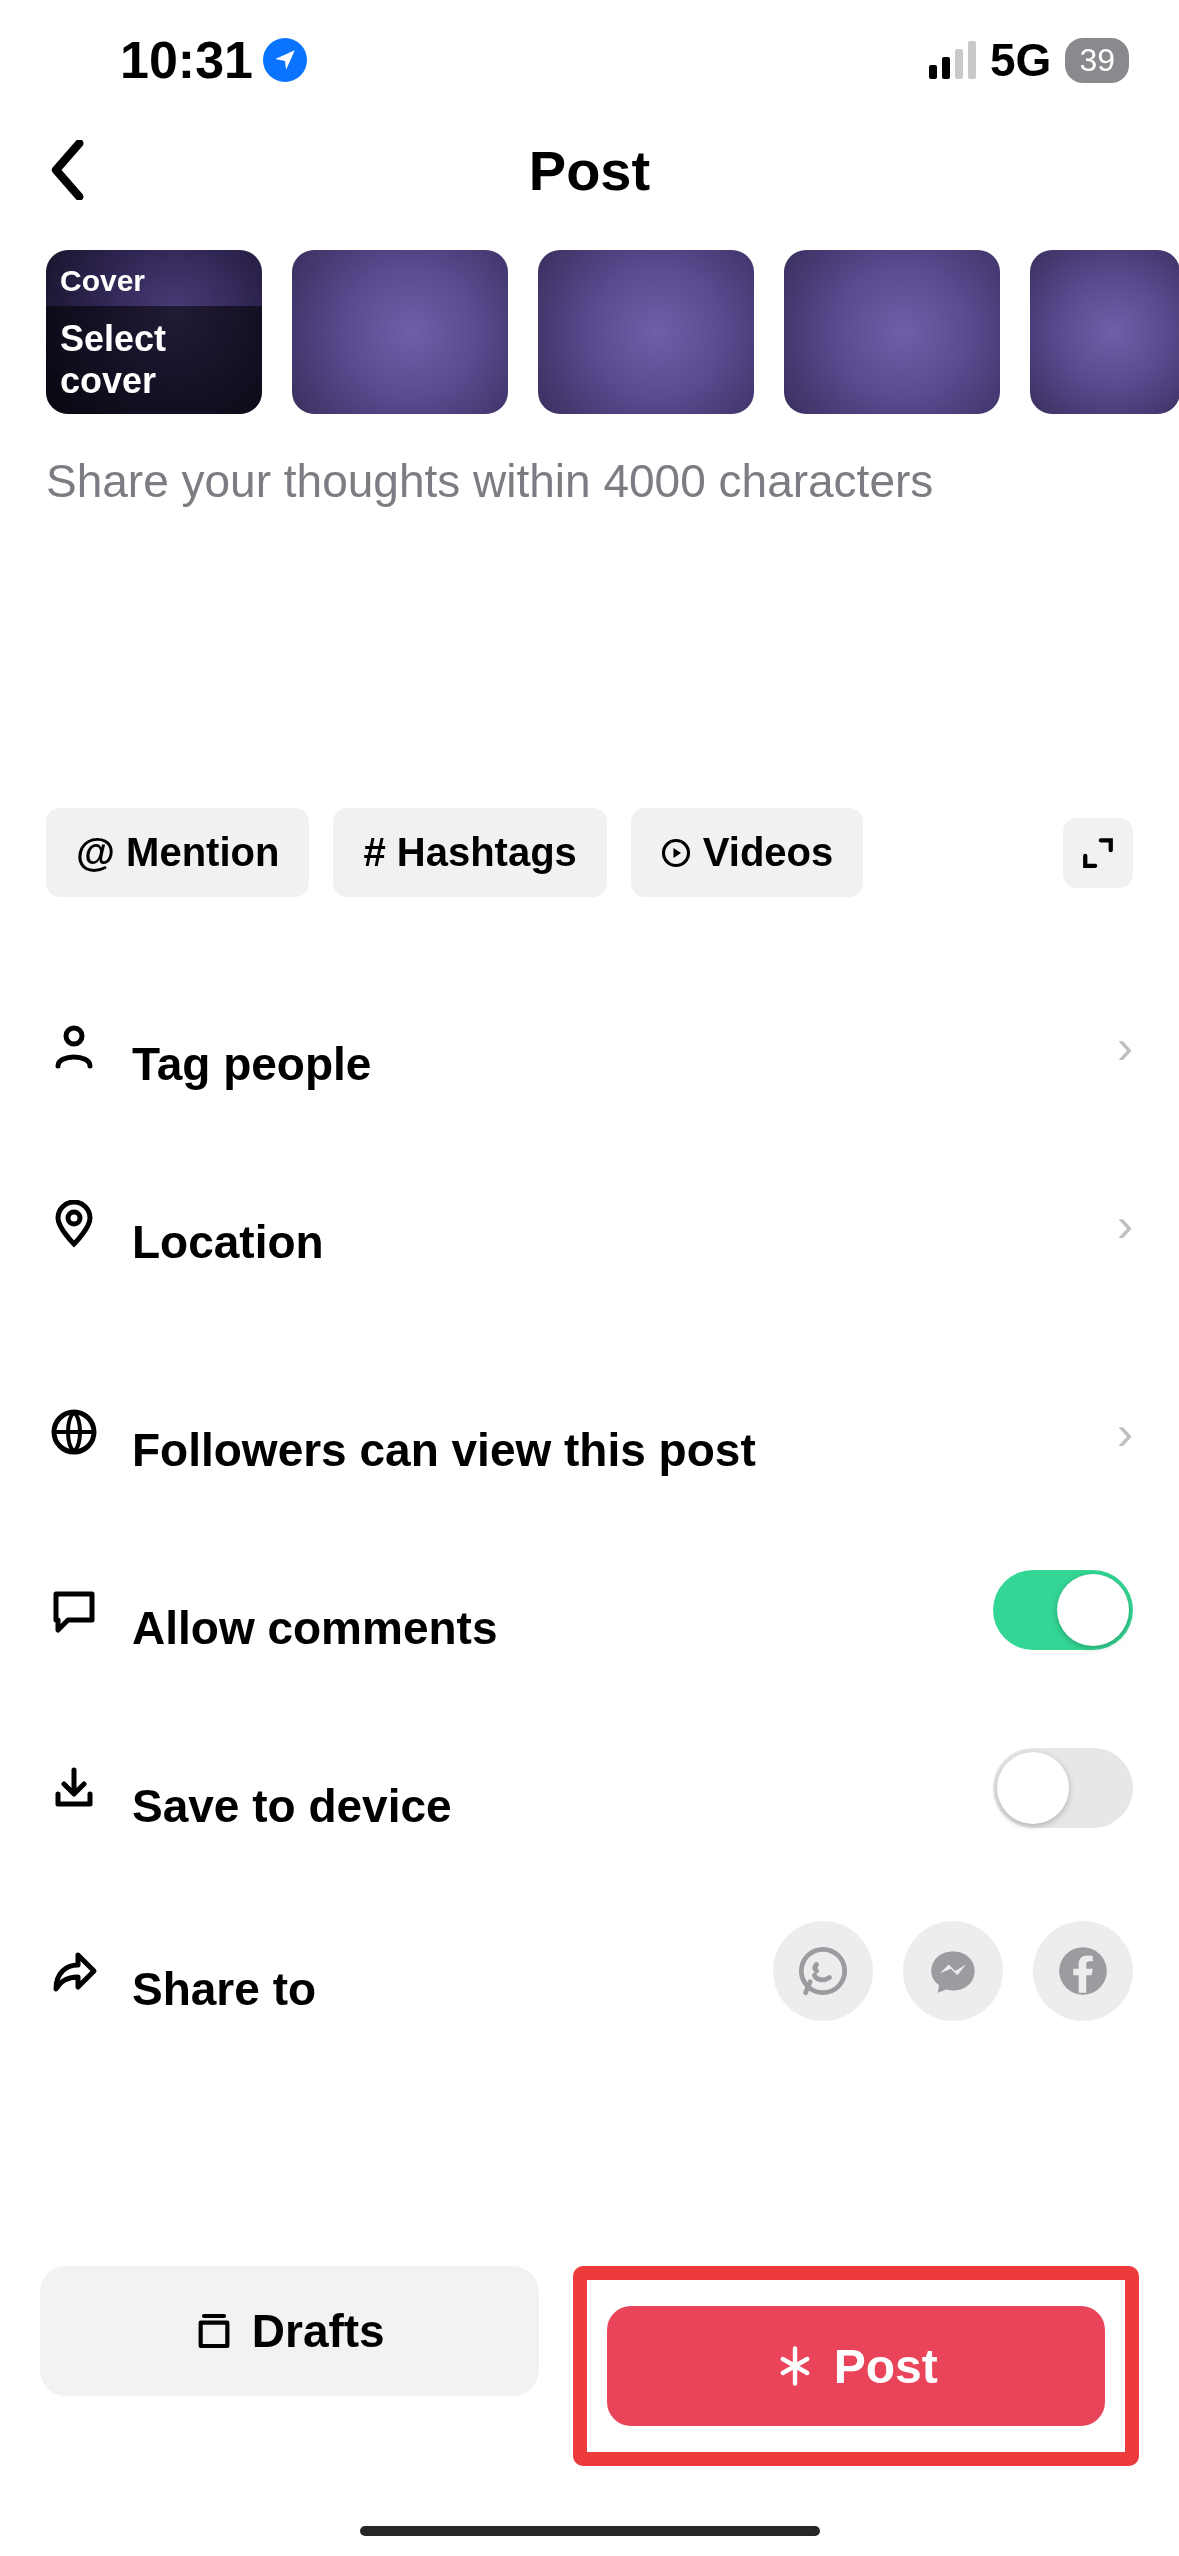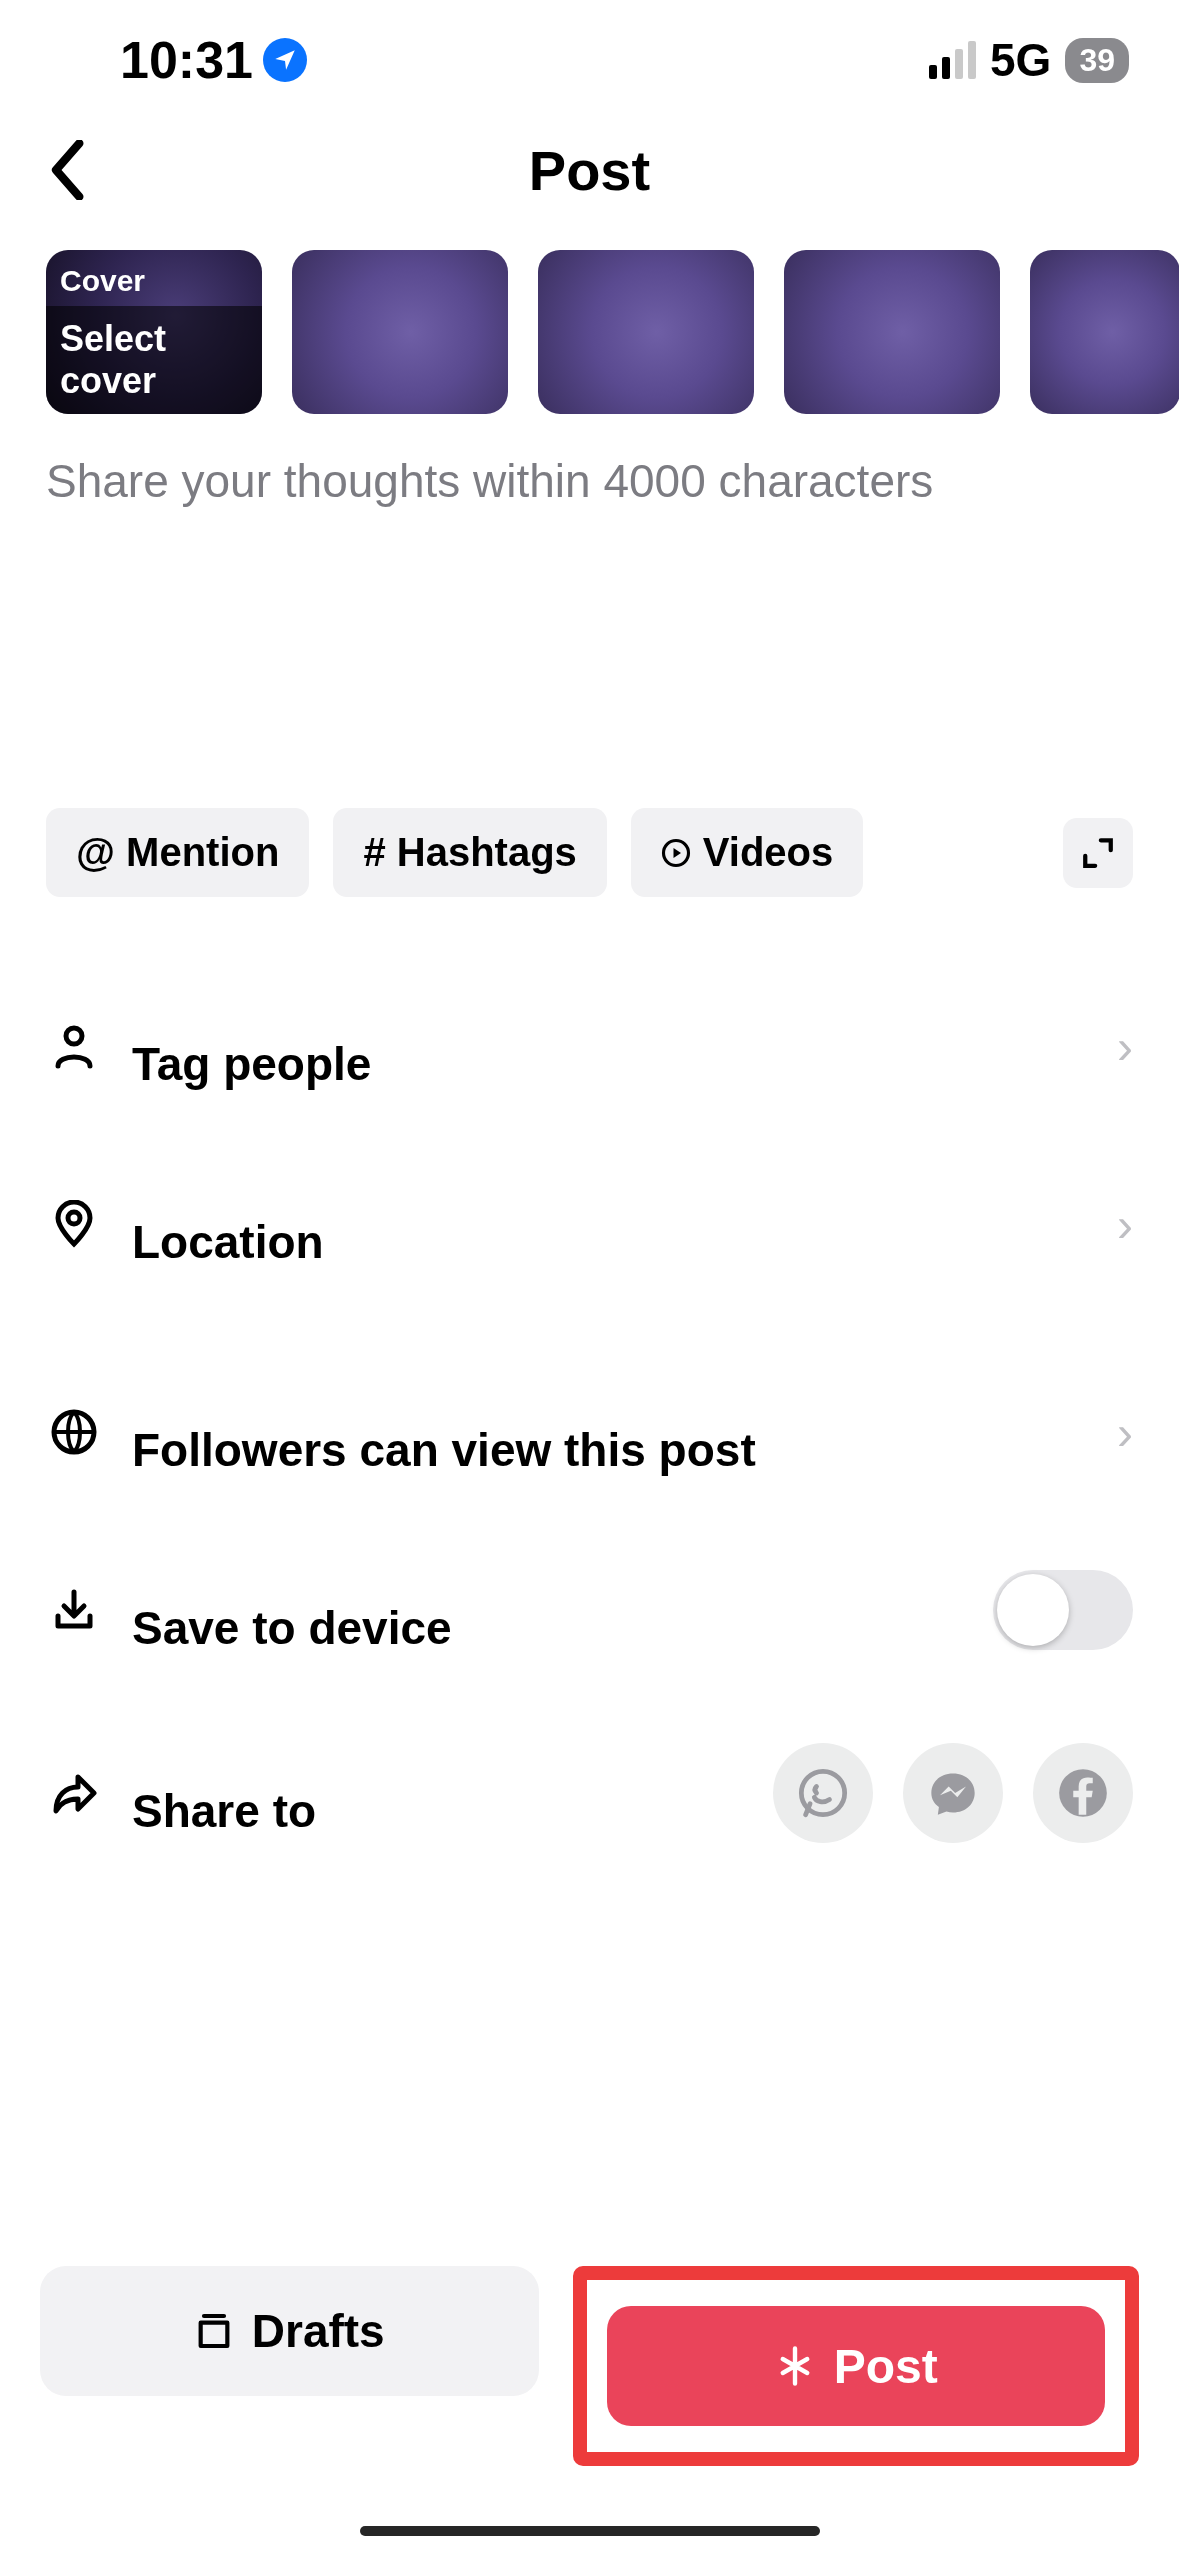--- a/index.html
+++ b/index.html
@@ -7,21 +7,21 @@
   body { position: relative; overflow: hidden; }
 
   
   .status-bar { display: flex; justify-content: space-between; align-items: center; padding: 30px 50px 20px 120px; font-size: 52px; font-weight: 700; }
   .status-left { display: flex; align-items: center; gap: 10px; }
   .loc-icon { width: 44px; height: 44px; background: #0a73ff; border-radius: 50%; display: inline-flex; align-items: center; justify-content: center; }
   .status-right { display: flex; align-items: center; gap: 14px; font-size: 46px; }
   .signal { display: inline-flex; align-items: flex-end; gap: 5px; }
   .signal span { width: 8px; background: #000; border-radius: 2px; }
   .signal .b1{height:14px;} .signal .b2{height:22px;} .signal .b3{height:30px;background:#c9c9c9;} .signal .b4{height:38px;background:#c9c9c9;}
-  .battery { background: #8a8a8e; color: #fff; font-size: 32px; font-weight: 700; padding: 4px 14px; border-radius: 18px; }
+  .battery { background: #8a8a8e; color: #fff; font-size: 32px; font-weight: 400; padding: 4px 14px; border-radius: 18px; }
 
   
   .header { position: relative; height: 120px; display: flex; align-items: center; justify-content: center; }
   .back { position: absolute; left: 46px; font-size: 64px; font-weight: 400; }
   .title { font-size: 56px; font-weight: 800; }
 
   
   .thumbs { display: flex; gap: 30px; padding: 20px 0 20px 46px; overflow: hidden; }
   .thumb { width: 216px; height: 164px; border-radius: 22px; background: radial-gradient(circle at 55% 50%, #6f5fa6 0%, #5a4a90 45%, #3a2f5e 100%); flex: 0 0 auto; position: relative; }
   .thumb.cover { background: radial-gradient(circle at 60% 40%, #4a3d78 0%, #2e2450 50%, #151024 100%); }
@@ -170,20 +170,31 @@
     <div class="icon-slot">
       <svg width="48" height="48" viewBox="0 0 24 24">
           <circle cx="12" cy="12" r="10" fill="none" stroke="#000" stroke-width="2.5"></circle>
           <path d="M2 12 H22 M12 2 C8 6 8 18 12 22 M12 2 C16 6 16 18 12 22" fill="none" stroke="#000" stroke-width="2"></path>
         </svg>
     </div>
     <div class="label">Followers can view this post</div>
     <div class="chev">›</div>
   </div>
 
+  <div class="row">
+    <div class="icon-slot">
+      <svg width="48" height="48" viewBox="0 0 24 24">
+          <path d="M3 4 H21 V17 H9 L4 22 V17 H3 Z" fill="none" stroke="#000" stroke-width="2.5" stroke-linejoin="round"></path>
+        </svg>
+    </div>
+    <div class="label">Allow comments</div>
+    <div class="toggle on">
+        <div class="knob"></div>
+      </div>
+  </div>
 
   <div class="row">
     <div class="icon-slot">
       <svg width="48" height="48" viewBox="0 0 24 24">
           <path d="M12 3 V14 M7 10 L12 15 L17 10 M4 15 V20 H20 V15" fill="none" stroke="#000" stroke-width="2.5" stroke-linecap="round" stroke-linejoin="round"></path>
         </svg>
     </div>
     <div class="label">Save to device</div>
     <div class="toggle off">
         <div class="knob"></div>

